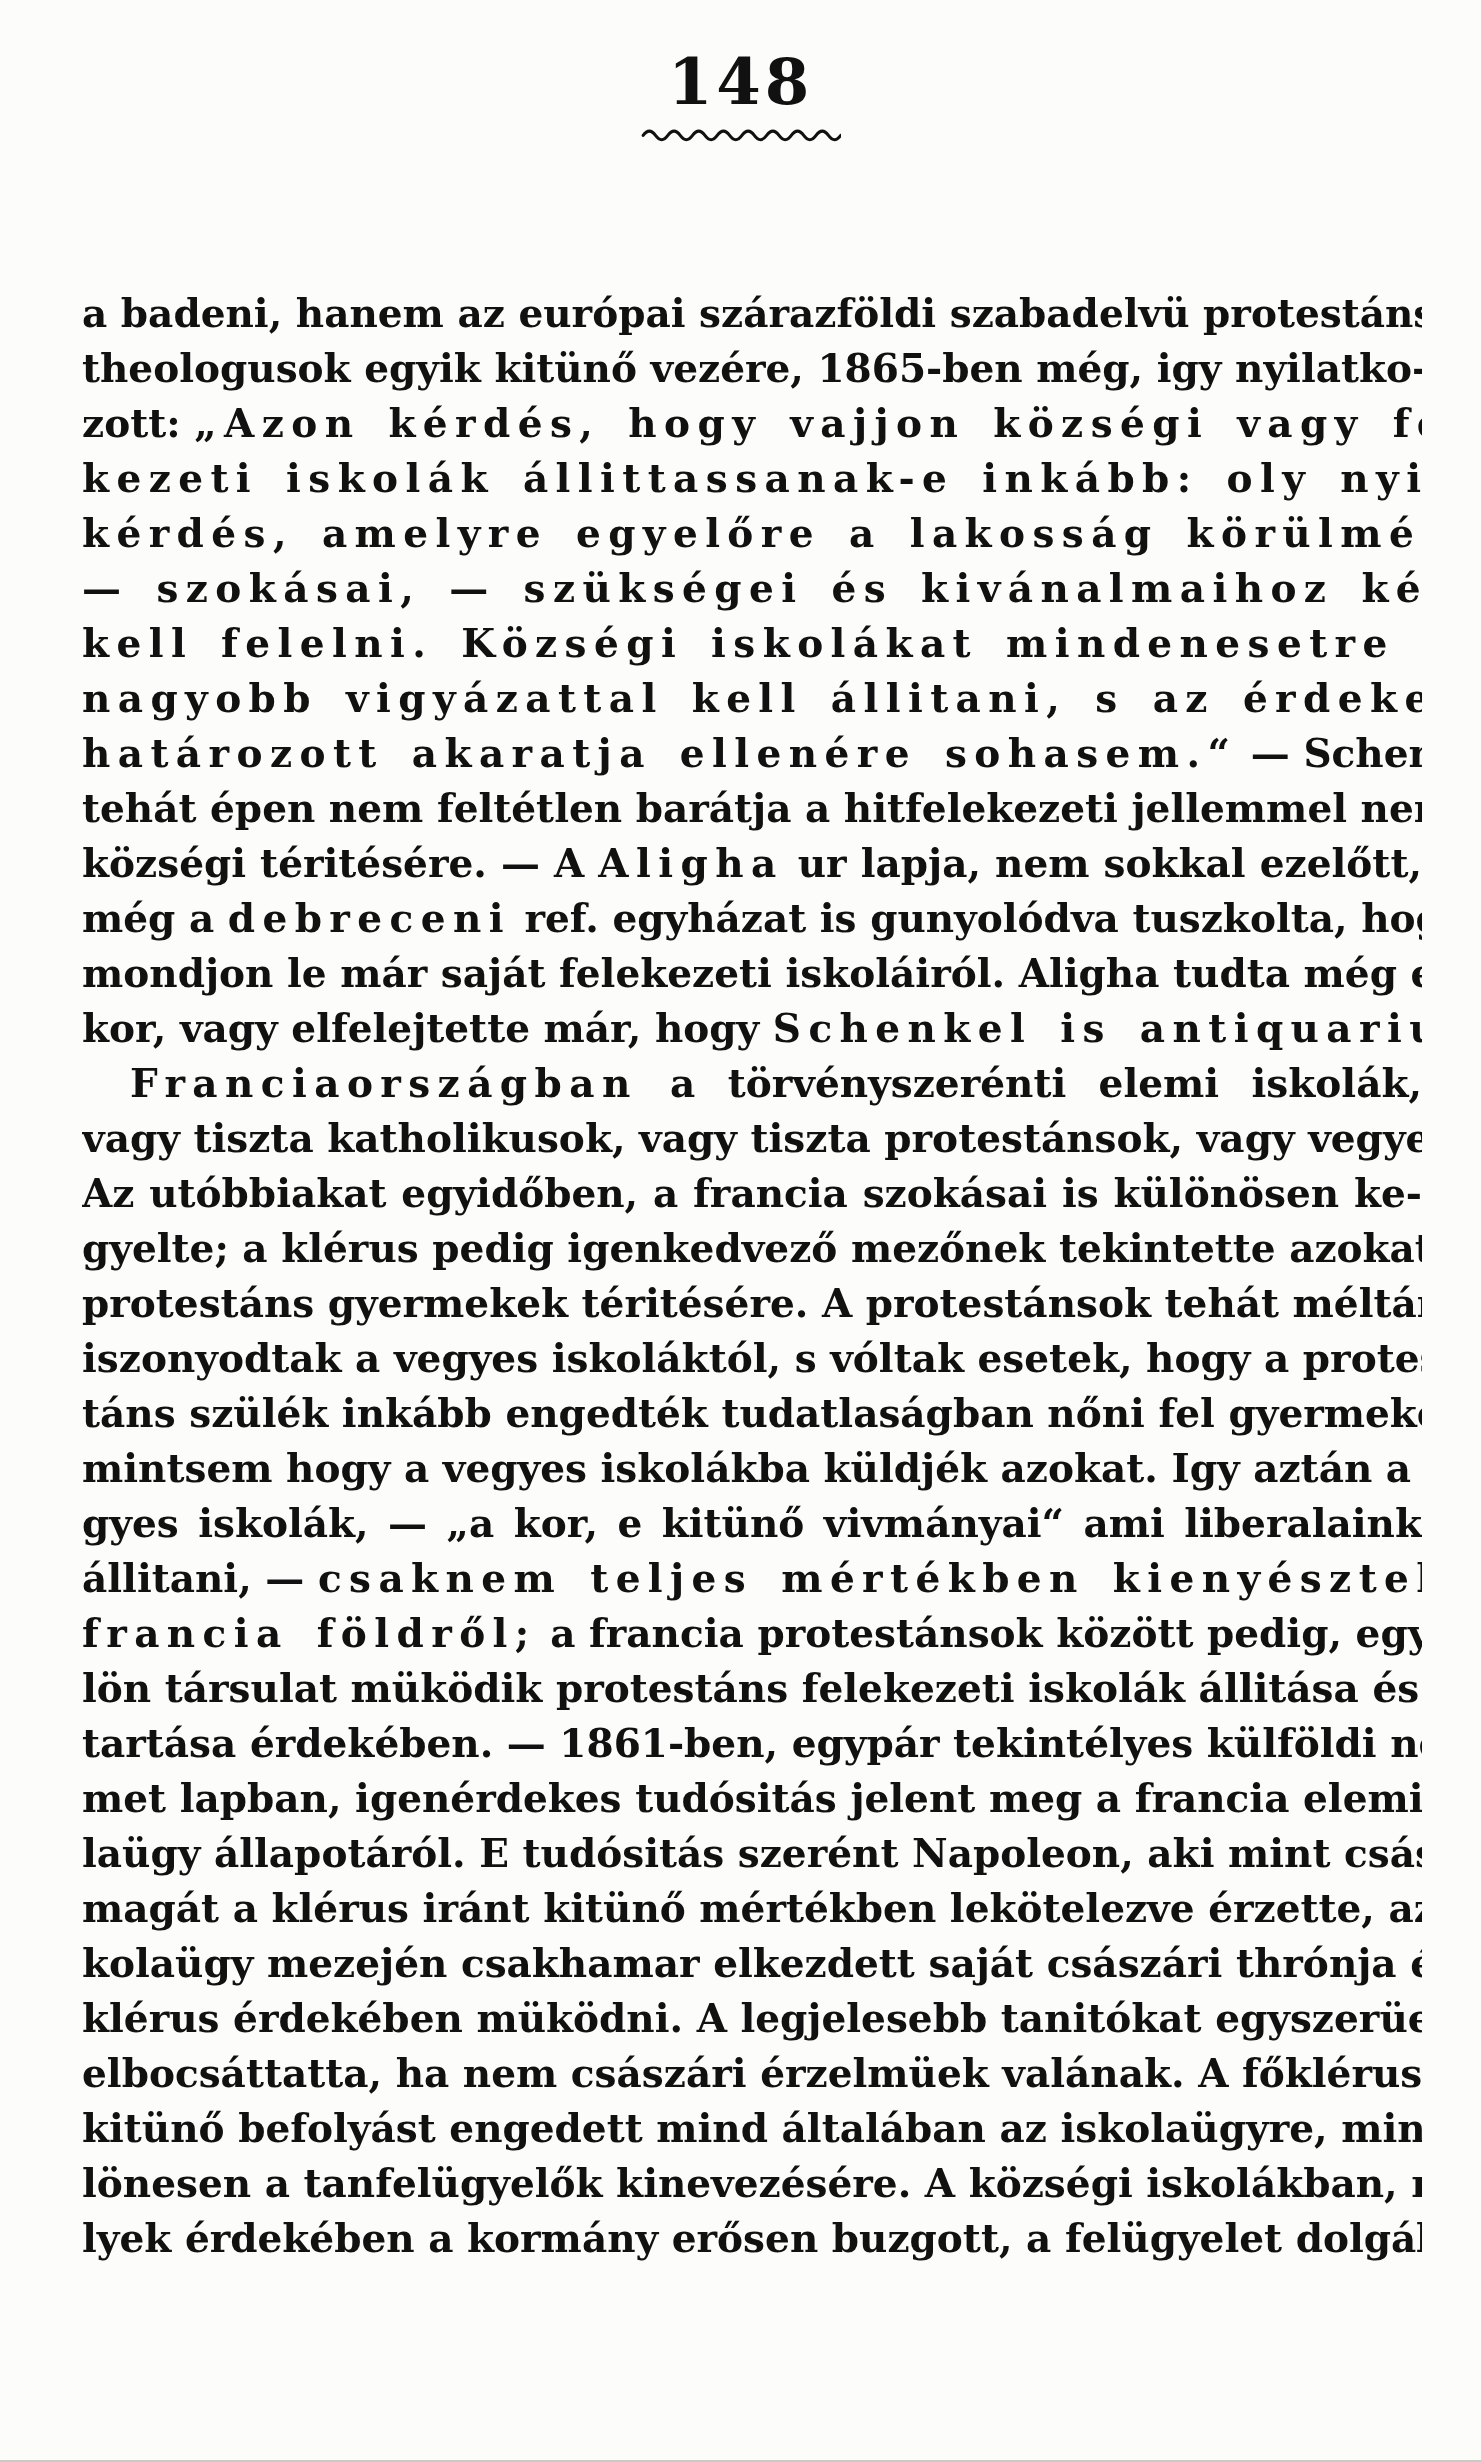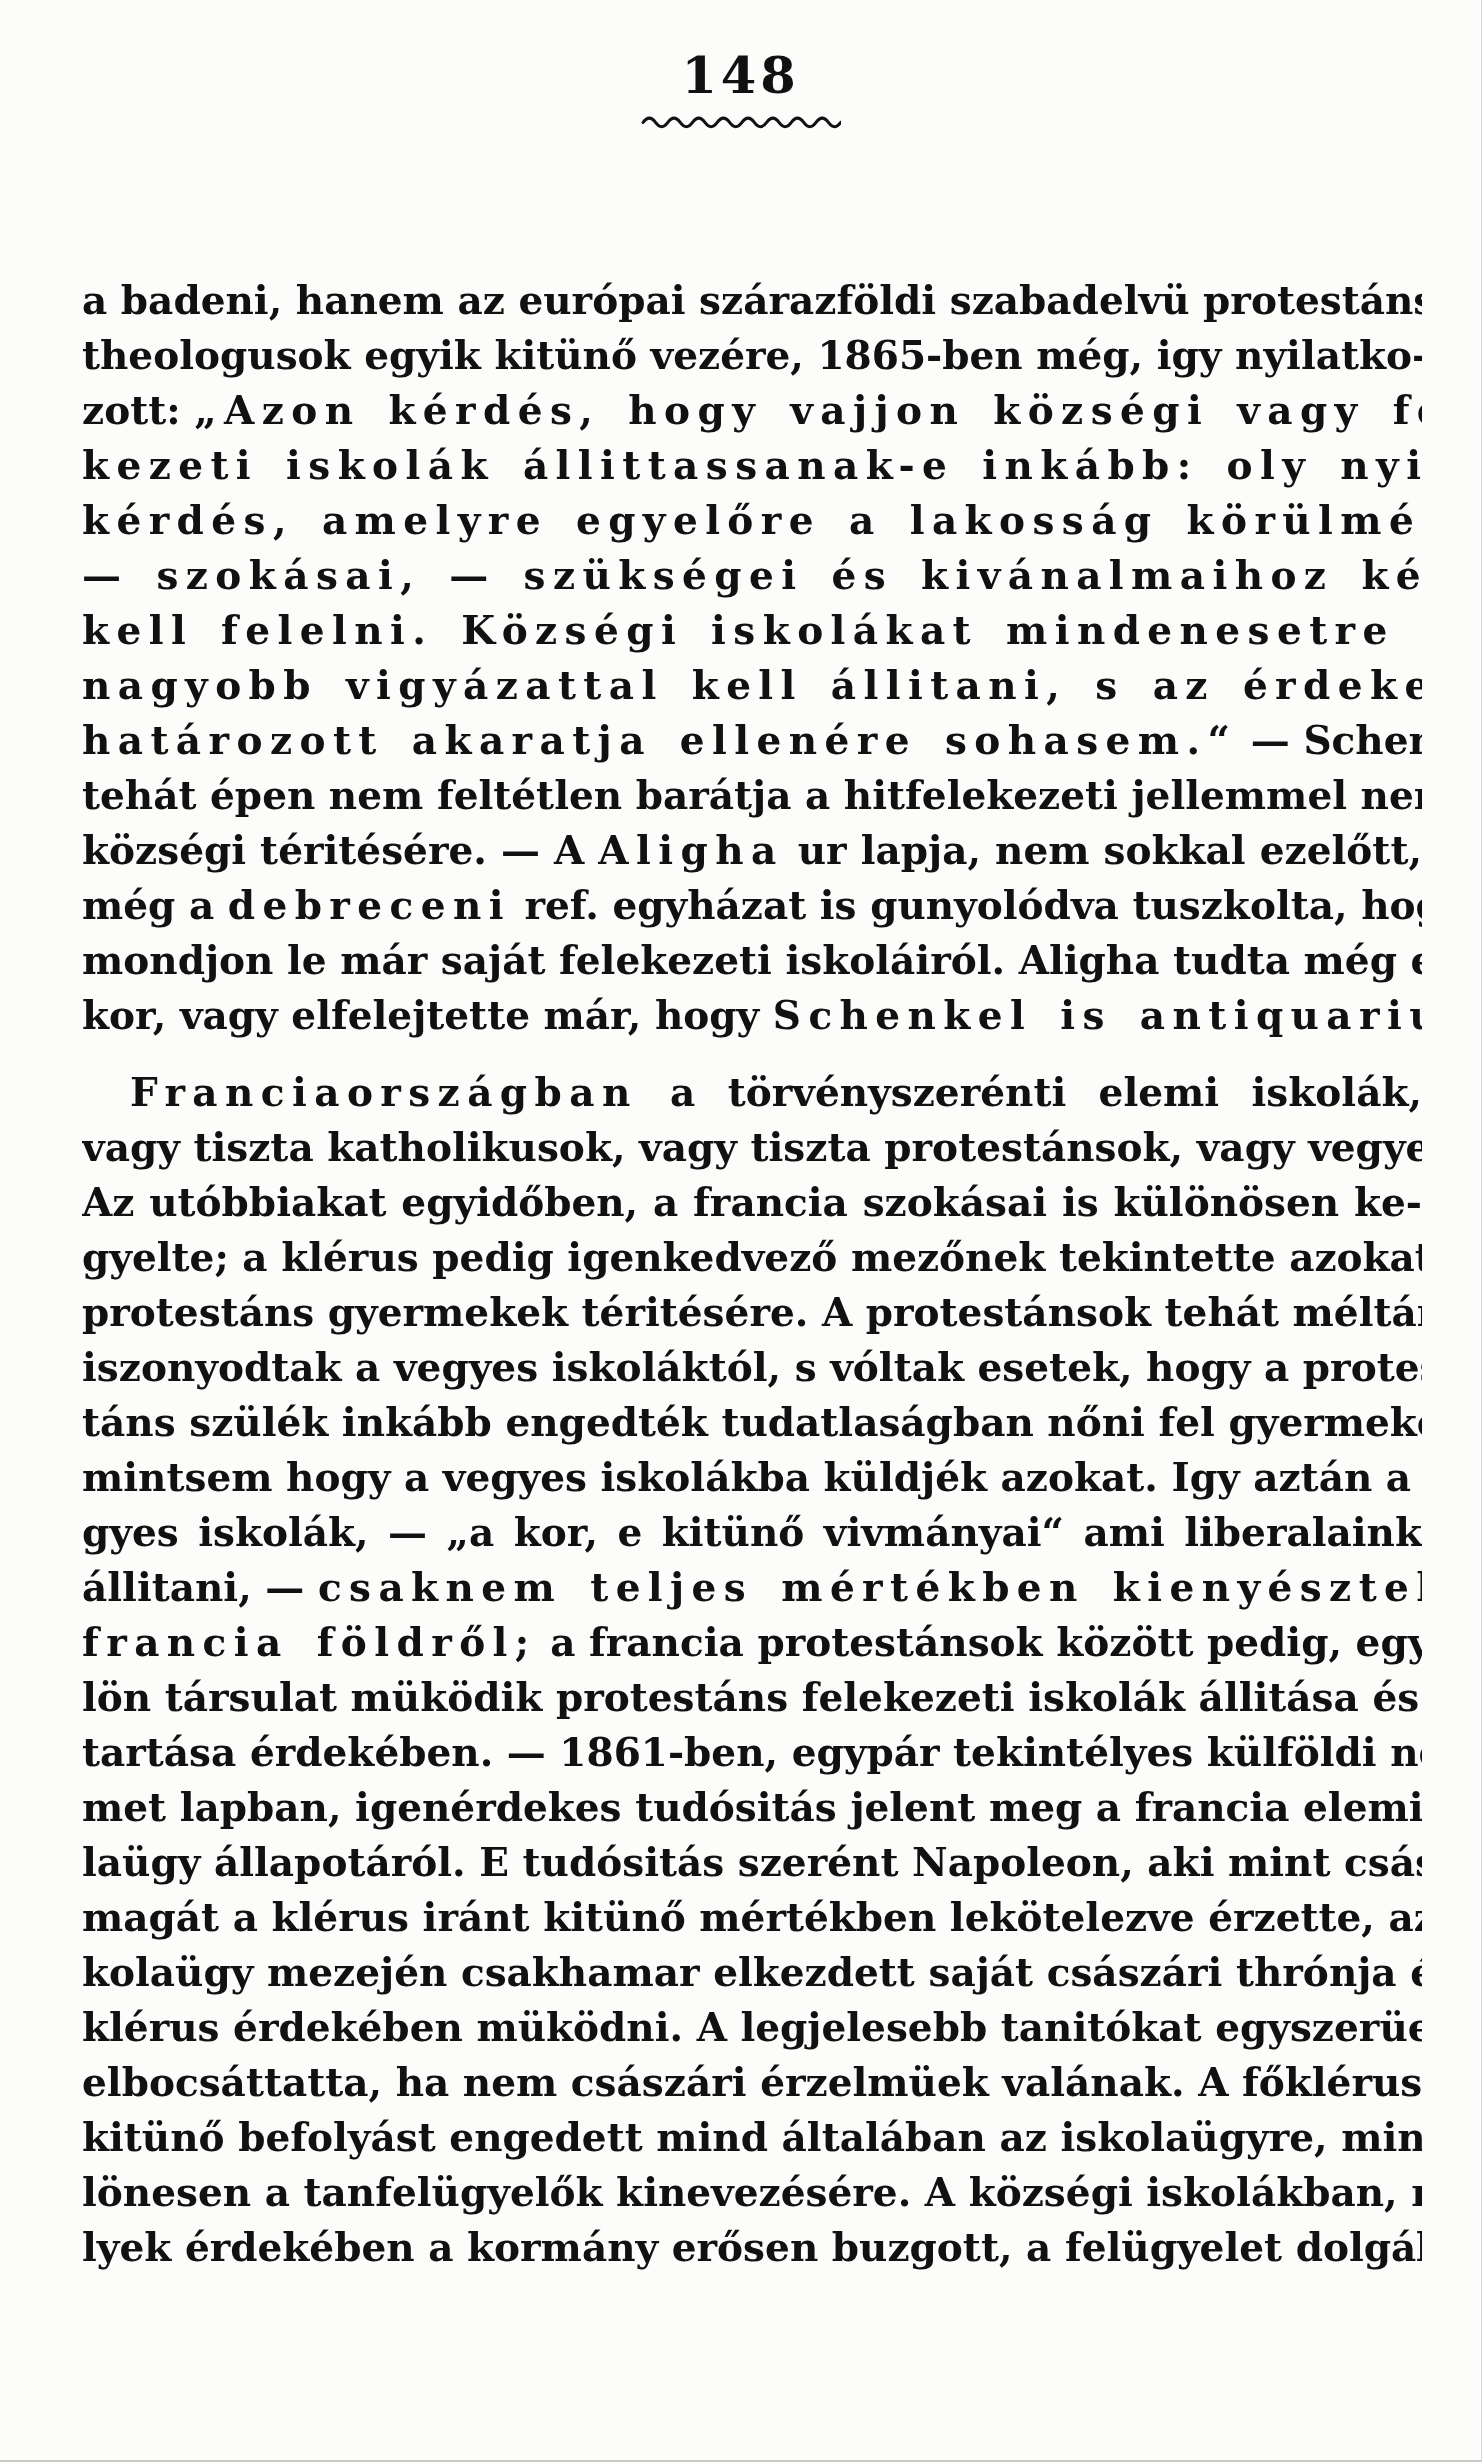--- a/index.html
+++ b/index.html
@@ -18,21 +18,21 @@
     overflow: hidden;
     box-sizing: border-box;
     border-right: 1.9px solid #d8d8d4;
     border-bottom: 2.9px solid #c9c9c5;
   }
   .page-header {
     margin-top: 50px;
     text-align: center;
   }
   .page-number {
-    font-size: 51px;
+    font-size: 64px;
     line-height: 1;
     letter-spacing: 3.8px;
     display: inline-block;
   }
   .squiggle {
     display: block;
     margin: 9.5px auto 0 auto;
   }
   .text-block {
     margin: 143px 59px 0 82px; 
@@ -43,21 +43,20 @@
     height: 55px;
     white-space: nowrap;
     text-align: justify;
     text-align-last: justify;
     -moz-text-align-last: justify;
     text-justify: inter-word;
     overflow: hidden;
   }
   .line.indent {
     padding-left: 48px;
-    margin-top: 22px;
   }
   .sp {
     letter-spacing: 0.19em;
     word-spacing: 0.18em;
   }
 </style>
 </head>
 <body>
 
 <div class="page">

